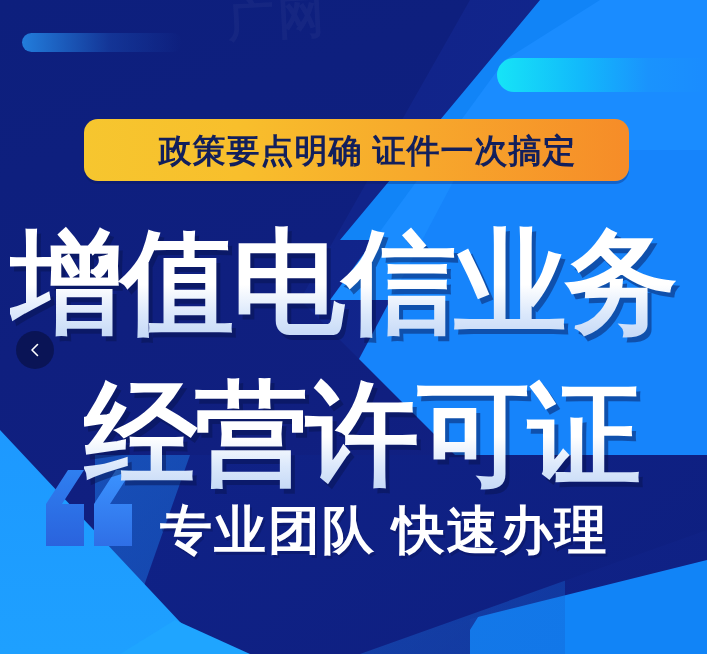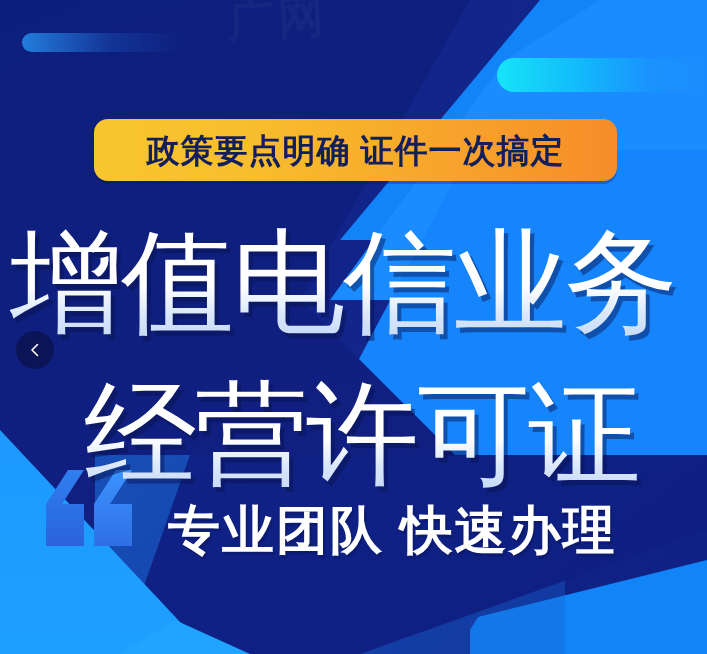--- a/index.html
+++ b/index.html
@@ -109,54 +109,54 @@
     position:absolute;left:16px;top:331px;width:38px;height:38px;
     border-radius:50%;
     background:rgba(8,16,70,.72);
     display:flex;align-items:center;justify-content:center;
     cursor:pointer;border:none;padding:0;
   }
   .nav-prev svg{display:block;}
 
   
   .pill{
-    position:absolute;left:94px;top:119px;width:523px;height:62px;
+    position:absolute;left:84px;top:119px;width:523px;height:62px;
     border-radius:14px;
     background:linear-gradient(90deg,#f6c62f 0%,#f8bf2c 28%,#f7a82c 62%,#f68c28 100%);
     box-shadow:0 3px 0 rgba(10,22,90,.30);
-    display:flex;align-items:center;justify-content:center;
+    display:flex;align-items:center;justify-content:center;padding-left:22px;
   }
   .pill-text{
     color:#121f5c;
     font-size:33px;
     font-weight:bold;
     letter-spacing:1px;
     white-space:nowrap;
     line-height:1;
   }
 
   
   .headline{position:absolute;left:0;top:0;width:707px;}
   .hl{
     position:absolute;
-    font-weight:normal;
+    font-weight:bold;
     line-height:1;
     white-space:nowrap;
     background:linear-gradient(180deg,#ffffff 0%,#ffffff 52%,#dbe8fb 78%,#c4d8f6 100%);
     -webkit-background-clip:text;background-clip:text;
     color:transparent;
     -webkit-text-fill-color:transparent;
     filter:drop-shadow(4px 5px 0 rgba(7,17,75,.45));
   }
   .hl-1{left:10px;top:226px;font-size:113px;letter-spacing:-2px;}
   .hl-2{left:84px;top:350px;font-size:113px;letter-spacing:-2px;margin-top:28px;}
 
   
   .subtitle{
-    position:absolute;left:168px;top:504px;
+    position:absolute;left:160px;top:504px;
     font-size:52px;font-weight:bold;color:#ffffff;
     letter-spacing:2px;white-space:nowrap;line-height:1;
     text-shadow:2px 3px 0 rgba(8,18,80,.35);
   }
 </style>
 </head>
 <body>
 
 <div id="banner">
 

